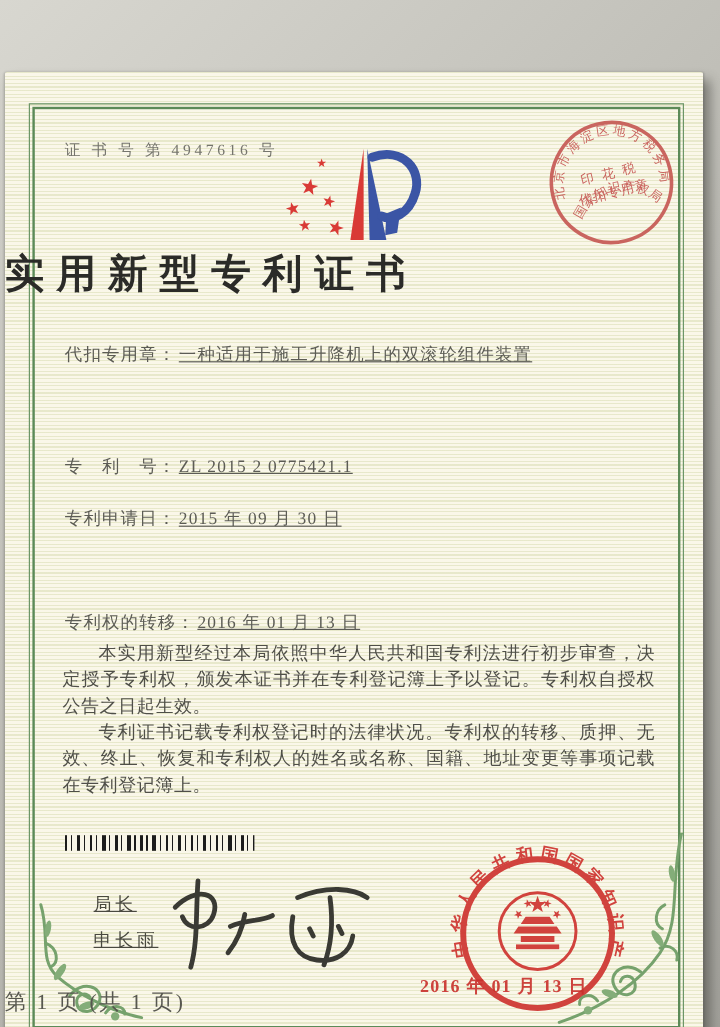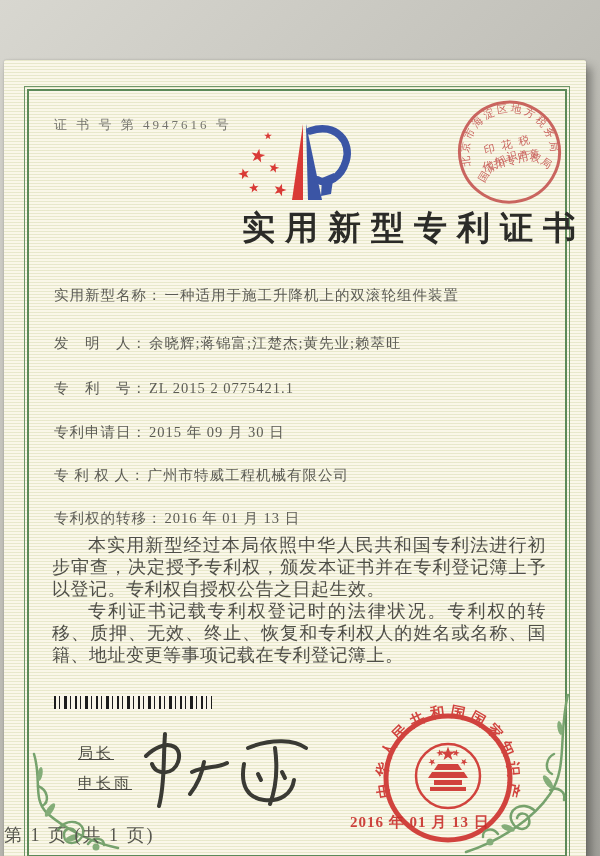--- a/index.html
+++ b/index.html
@@ -29,33 +29,33 @@
     position:absolute;left:50px;top:56px;
     font-size:13px;color:#75756d;letter-spacing:3px;
   }
   .logo{position:absolute;left:226px;top:58px;width:150px;height:90px;}
   .tax-stamp{
     position:absolute;left:450px;top:38px;width:112px;height:112px;
     transform:rotate(-14deg);opacity:.88;
   }
   .doc-title{
     position:absolute;left:0;top:146px;width:100%;
-    text-align:right;font-size:33px;font-weight:bold;color:#2b2b28;
+    text-align:left;font-size:33px;font-weight:bold;color:#2b2b28;
     letter-spacing:10px;
   }
   .field-row{
     position:absolute;left:50px;right:46px;height:22px;
     font-size:14.5px;color:#5c5c55;letter-spacing:1px;white-space:nowrap;
   }
   .field-row .lbl{display:inline-block;}
-  .field-row .val{margin-left:2px;}
+  .field-row .val{margin-left:2px;text-decoration:underline;}
   .r1{top:226px}.r2{top:274px}.r3{top:319px}.r4{top:363px}.r5{top:406px}.r6{top:449px}
   .legal{
     position:absolute;left:48px;top:474px;width:494px;
-    font-size:18px;line-height:22px;color:#4f4f48;
+    font-size:15px;line-height:22px;color:#4f4f48;
     text-align:justify;letter-spacing:.5px;
   }
   .legal p{margin:0;text-indent:2em;}
   .barcode{
     position:absolute;left:50px;top:636px;width:158px;height:13px;
     background:repeating-linear-gradient(90deg,
       #1c1c1c 0 2px,#f8f5e8 2px 5px,#1c1c1c 5px 6px,#f8f5e8 6px 10px,
       #1c1c1c 10px 13px,#f8f5e8 13px 16px,#1c1c1c 16px 17px,#f8f5e8 17px 21px);
   }
   .signer{
@@ -119,33 +119,27 @@
     <text font-size="10.5" fill="#c4524e" letter-spacing="0.5">
       <textPath href="#taxBot" startOffset="0">国家知识产权局</textPath>
     </text>
     <text x="56" y="50" font-size="11" fill="#c4524e" text-anchor="middle" letter-spacing="2">印 花 税</text>
     <text x="56" y="66" font-size="11" fill="#c4524e" text-anchor="middle" letter-spacing="1">代扣专用章</text>
   </svg>
 
   <div class="doc-title">实用新型专利证书</div>
 
   <div class="field-row r1">
-    <span class="lbl">实用新型名称：</span><span class="val">一种适用于施工升降机上的双滚轮组件装置</span>
-  </div>
-  <div class="field-row r2">
-    <span class="lbl">发　明　人：</span><span class="val">余晓辉;蒋锦富;江楚杰;黄先业;赖萃旺</span>
+    <span class="lbl">代扣专用章：</span><span class="val">一种适用于施工升降机上的双滚轮组件装置</span>
   </div>
   <div class="field-row r3">
     <span class="lbl">专　利　号：</span><span class="val">ZL 2015 2 0775421.1</span>
   </div>
   <div class="field-row r4">
     <span class="lbl">专利申请日：</span><span class="val">2015 年 09 月 30 日</span>
-  </div>
-  <div class="field-row r5">
-    <span class="lbl">专 利 权 人：</span><span class="val">广州市特威工程机械有限公司</span>
   </div>
   <div class="field-row r6">
     <span class="lbl">专利权的转移：</span><span class="val">2016 年 01 月 13 日</span>
   </div>
 
   <div class="legal">
     <p>本实用新型经过本局依照中华人民共和国专利法进行初步审查，决定授予专利权，颁发本证书并在专利登记簿上予以登记。专利权自授权公告之日起生效。</p>
     <p>专利证书记载专利权登记时的法律状况。专利权的转移、质押、无效、终止、恢复和专利权人的姓名或名称、国籍、地址变更等事项记载在专利登记簿上。</p>
   </div>
 

